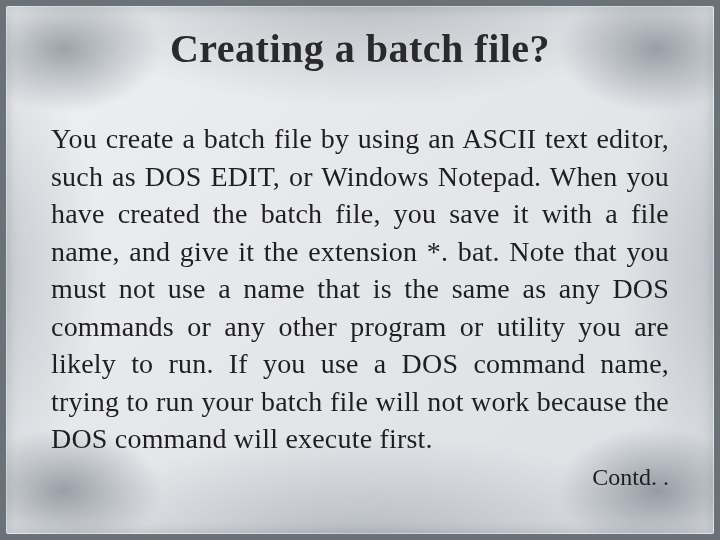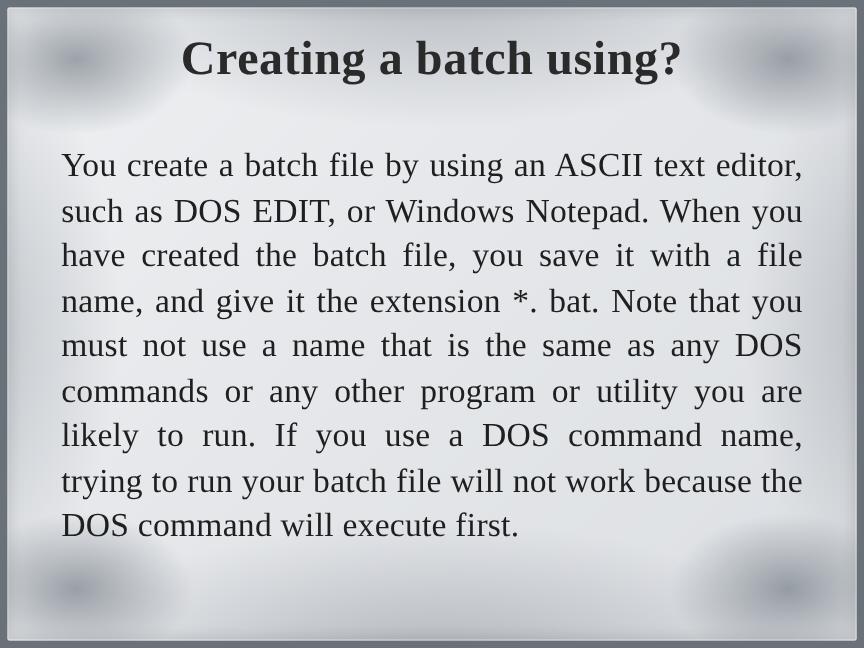--- a/index.html
+++ b/index.html
@@ -55,17 +55,18 @@
     text-align: right;
     font-size: 24px;
     color: #1f1f1f;
     margin-top: 6px;
   }
 </style>
 </head>
 <body>
 
 <div class="paper">
-  <h1 class="title">Creating a batch using?</h1>
+  <h1 class="title">Creating a batch file?</h1>
 
   <p class="body-text">You create a batch file by using an ASCII text editor, such as DOS EDIT, or Windows Notepad. When you have created the batch file, you save it with a file name, and give it the extension *. bat. Note that you must not use a name that is the same as any DOS commands or any other program or utility you are likely to run. If you use a DOS command name, trying to run your batch file will not work because the DOS command will execute first.</p>
 
+  <div class="contd">Contd. .</div>
 </div>
 
 </body></html>

